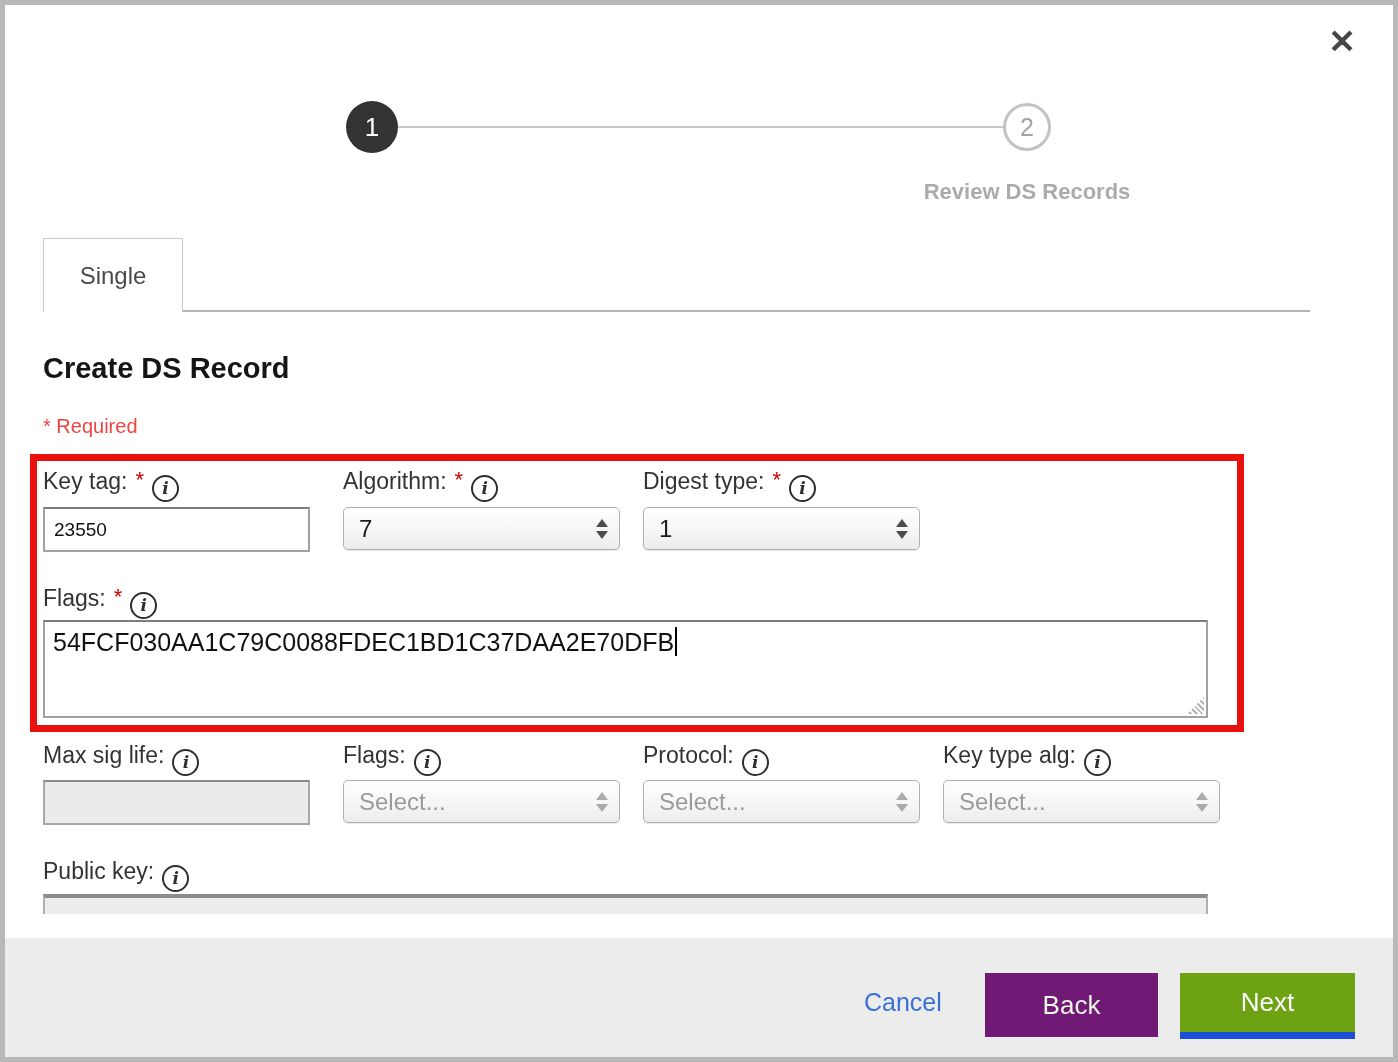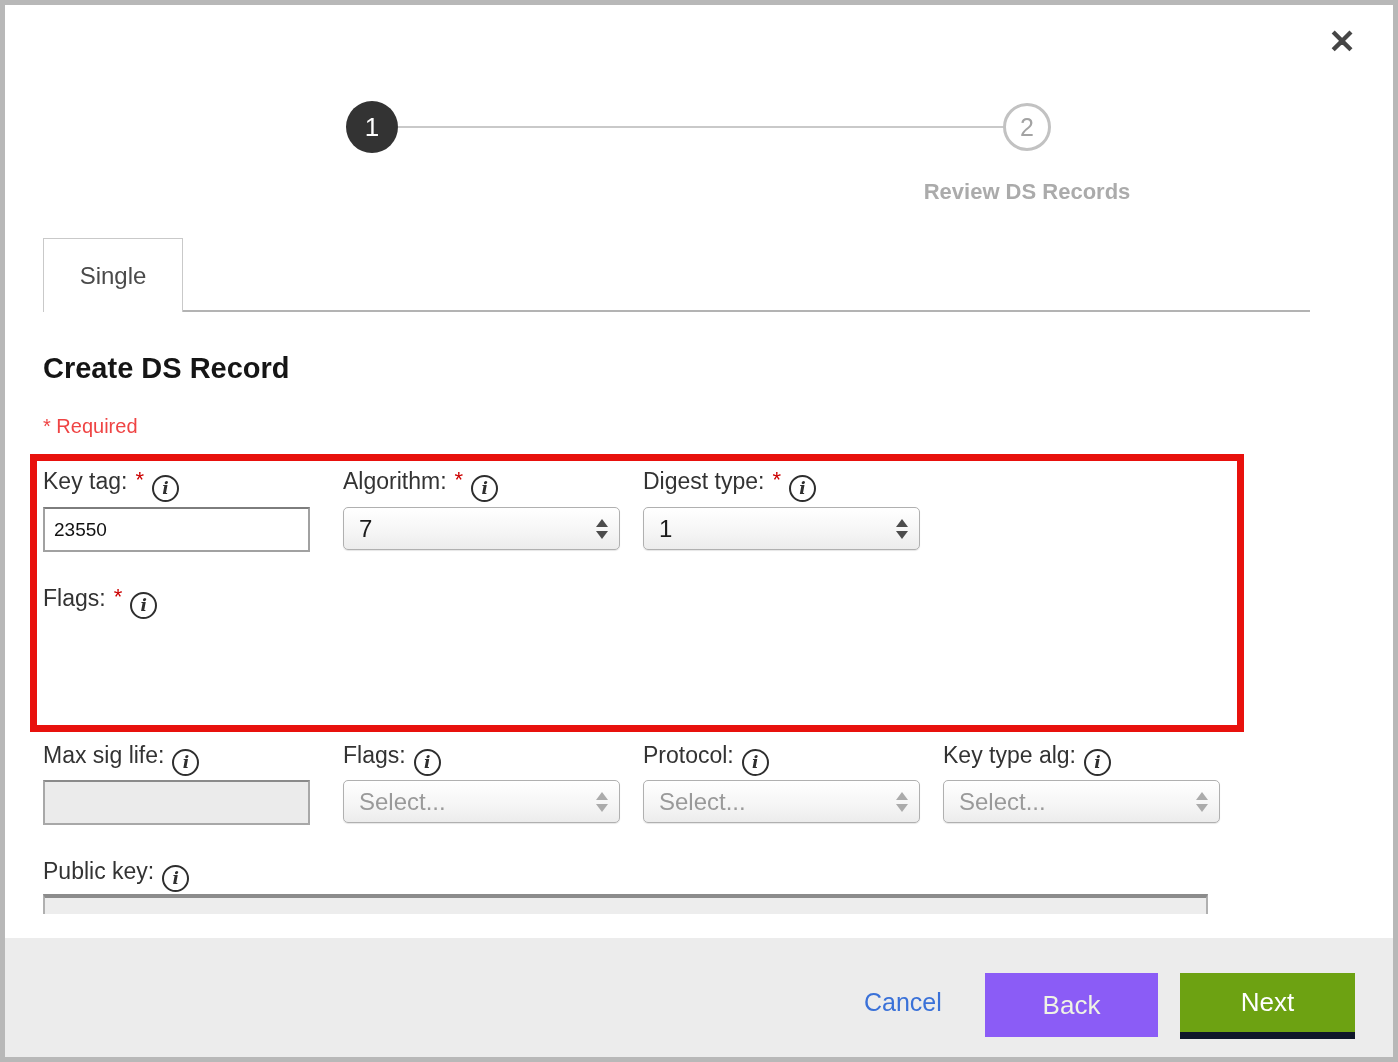--- a/index.html
+++ b/index.html
@@ -83,22 +83,22 @@
 
   .pk-textarea {
     position:absolute; left:43px; top:894px; width:1165px; height:20px;
     border-top:4px solid #8c8c8c; border-left:2px solid #b0b0b0; border-right:2px solid #b0b0b0;
     background:#ededed;
   }
 
   .footer { position:absolute; left:5px; top:938px; width:1388px; height:119px; background:#ececec; }
   .cancel-link { position:absolute; left:864px; top:988px; font-size:25px; color:var(--cancel-link, #3a71d8); cursor:pointer; }
   .btn { position:absolute; top:973px; display:flex; align-items:center; justify-content:center; font-size:26px; cursor:pointer; }
-  .btn.back { left:985px; width:173px; height:64px; background:#8b5cf6; color:#eff3e5; }
-  .btn.next { left:1180px; width:175px; height:66px; background:var(--next-button, #6da212); border-bottom:7px solid #0f172a; color:#fff; }
+  .btn.back { left:985px; width:173px; height:64px; background:#701a75; color:#eff3e5; }
+  .btn.next { left:1180px; width:175px; height:66px; background:var(--next-button, #6da212); border-bottom:7px solid #1d4ed8; color:#fff; }
 </style>
 </head>
 <body>
 
 <div class="modal">
 
   <div class="close-btn">✕</div>
 
   <div class="step-circle step-1">1</div>
   <div class="step-line"></div>
@@ -134,20 +134,24 @@
   <div class="select" style="left:643px; top:507px; width:277px;">
     <span class="sel-value">1</span>
     <span class="sel-arrows">
         <span class="arr up"></span>
         <span class="arr down"></span>
       </span>
   </div>
 
   <div class="field-label" style="left:43px; top:584px;">
     <span>Flags:</span><span class="req-star">*</span><span class="info-icon">i</span>
+  </div>
+  <div class="textarea">
+    <span>54FCF030AA1C79C0088FDEC1BD1C37DAA2E70DFB</span><span class="caret"></span>
+    <span class="resize-handle"></span>
   </div>
 
   <div class="field-label" style="left:43px; top:742px;">
     <span>Max sig life:</span><span class="info-icon">i</span>
   </div>
   <div class="field-label" style="left:343px; top:742px;">
     <span>Flags:</span><span class="info-icon">i</span>
   </div>
   <div class="field-label" style="left:643px; top:742px;">
     <span>Protocol:</span><span class="info-icon">i</span>

